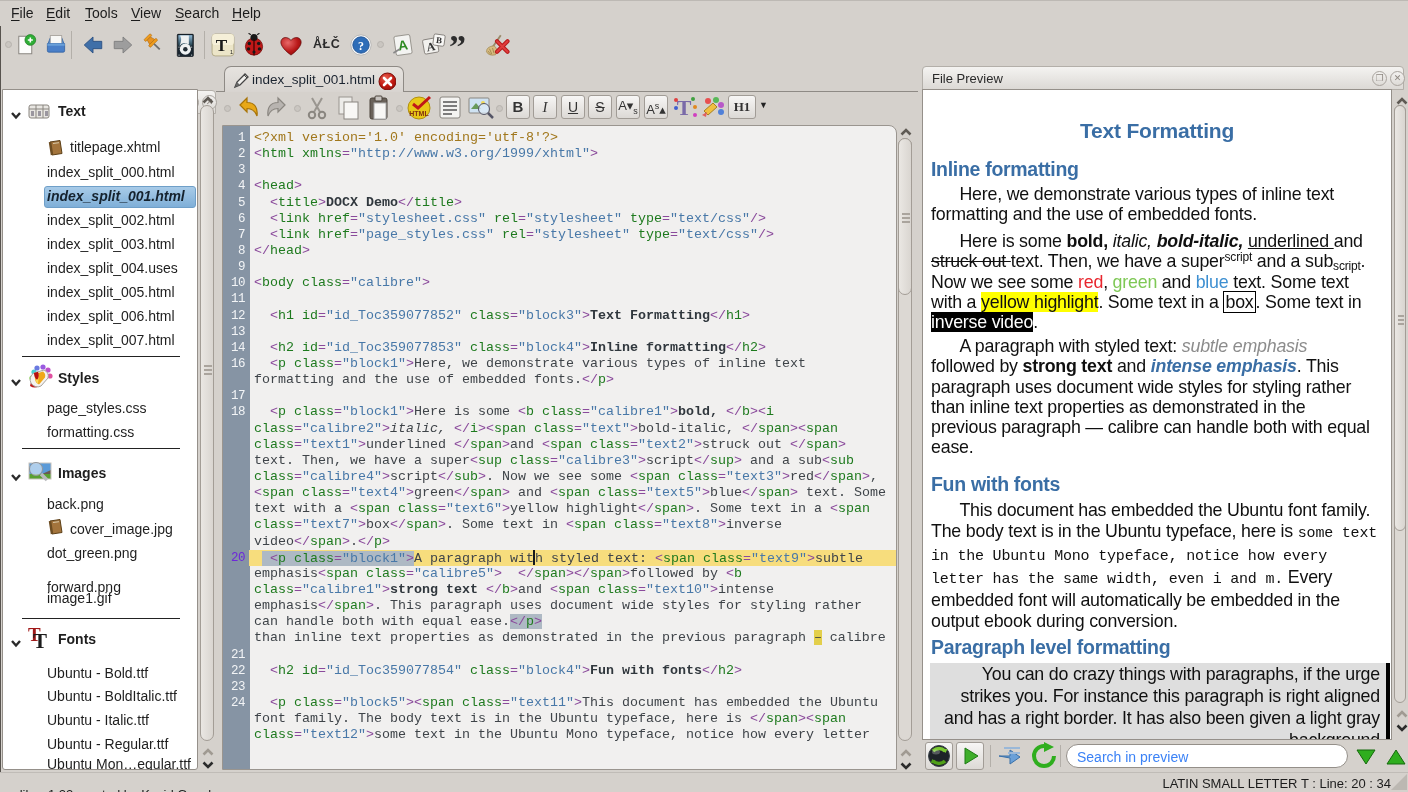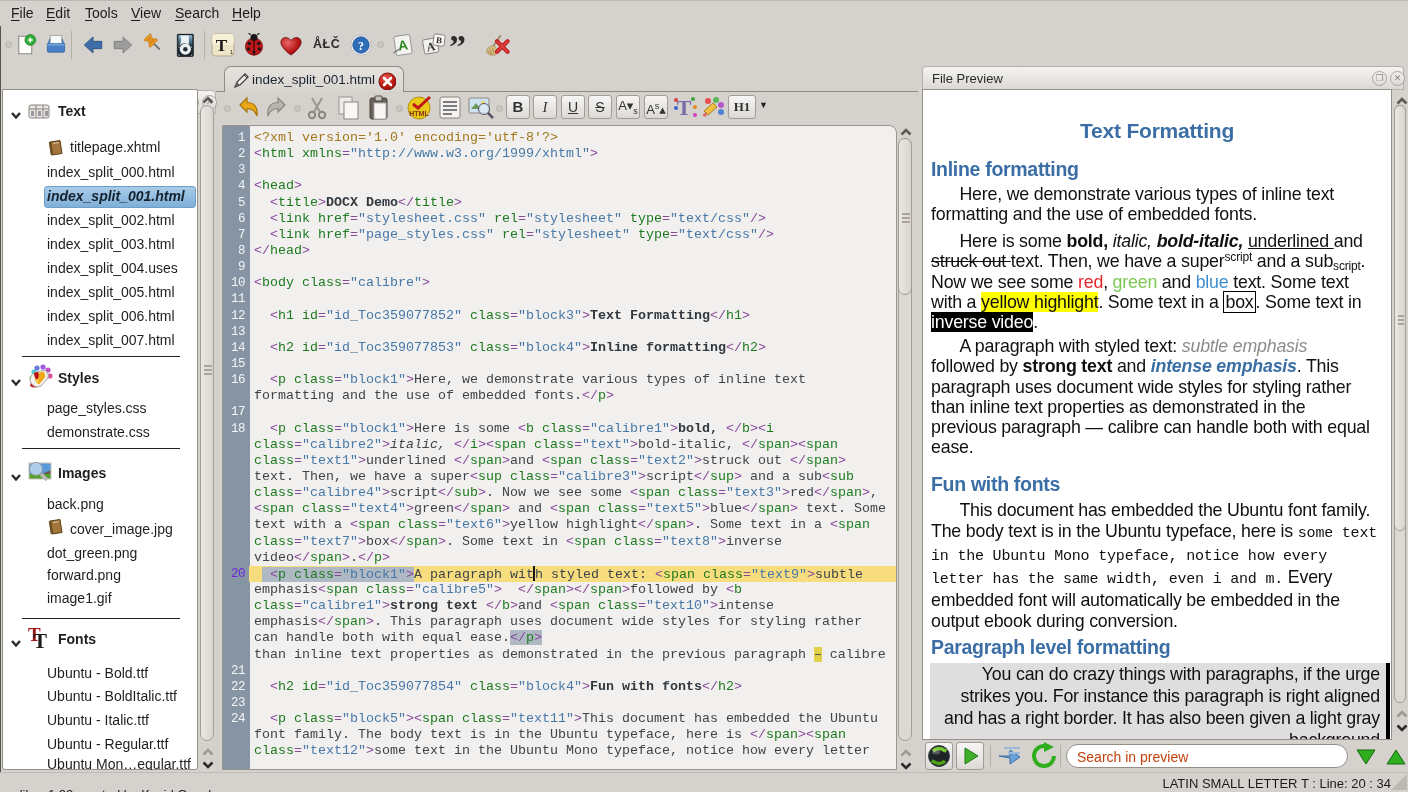--- a/index.html
+++ b/index.html
@@ -289,21 +289,21 @@
           <path d="M8 10 l8 -2.5 q3 2 2 6 l-6 7 q-5 -1 -4 -10.5 z" fill="#f0a818"></path>
           <path d="M9 11 l3 -1 l-1 10 q-3 -2 -2 -9 z" fill="#f8d858"></path>
           <path d="M7 9 l4 -1.2 q2 5 -1 8 q-3 -2 -3 -6.8 z" fill="#b81010"></path>
         </svg></span>
       <span class="sectlbl sect">Styles</span>
     </div>
   <div class="trow" style="top:310px">
       <span class="itemlbl">page_styles.css</span>
     </div>
   <div class="trow" style="top:334px">
-      <span class="itemlbl">demonstrate.css</span>
+      <span class="itemlbl">formatting.css</span>
     </div>
   <div class="divline" style="top:359px"></div>
   <div class="trow" style="top:375px">
       <span class="chev"><svg width="12" height="9">
           <path d="M2 2 L6 6.5 L10 2" stroke="#2b2b2b" stroke-width="2.4" fill="none"></path>
         </svg></span>
       <span class="ticon" style="top:-3px;left:26px"><svg width="27" height="26">
           <rect x="1" y="2" width="22" height="16" fill="#5a9ad8"></rect>
           <rect x="1" y="13" width="22" height="5" fill="#58a030"></rect>
           <path d="M14 13 l9 -4 v4 z" fill="#6a5a50"></path>
@@ -320,21 +320,21 @@
       <span class="ticon" style="left:45px;top:-2px"><svg width="18" height="18">
           <path d="M3 3 L13 1.5 L15 14.5 L5 16 Z" fill="#a3743c" stroke="#5d4018"></path>
           <path d="M3 3 L5 16" stroke="#6d4d22" stroke-width="2.5"></path>
           <path d="M6 4.5 L12 3.7" stroke="#d9c9a8" stroke-width="1"></path>
         </svg></span>
       <span class="itemlbl" style="left:68px">cover_image.jpg</span>
     </div>
   <div class="trow" style="top:455px">
       <span class="itemlbl">dot_green.png</span>
     </div>
-  <div class="trow" style="top:477px">
+  <div class="trow" style="top:489px">
       <span class="itemlbl">forward.png</span>
     </div>
   <div class="trow" style="top:500px">
       <span class="itemlbl">image1.gif</span>
     </div>
   <div class="divline" style="top:529px"></div>
   <div class="trow" style="top:541px">
       <span class="chev"><svg width="12" height="9">
           <path d="M2 2 L6 6.5 L10 2" stroke="#2b2b2b" stroke-width="2.4" fill="none"></path>
         </svg></span>
@@ -488,21 +488,20 @@
 <div class="crow"><span class="ln">5</span><span class="cc"><span class="x">  </span><span class="d">&lt;</span><span class="t">title</span><span class="d">&gt;</span><span class="x b">DOCX Demo</span><span class="d">&lt;/</span><span class="t">title</span><span class="d">&gt;</span></span></div>
 <div class="crow"><span class="ln">6</span><span class="cc"><span class="x">  </span><span class="d">&lt;</span><span class="t">link</span><span class="x"> </span><span class="t">href</span><span class="d">=</span><span class="s">"stylesheet.css"</span><span class="x"> </span><span class="t">rel</span><span class="d">=</span><span class="s">"stylesheet"</span><span class="x"> </span><span class="t">type</span><span class="d">=</span><span class="s">"text/css"</span><span class="d">/&gt;</span></span></div>
 <div class="crow"><span class="ln">7</span><span class="cc"><span class="x">  </span><span class="d">&lt;</span><span class="t">link</span><span class="x"> </span><span class="t">href</span><span class="d">=</span><span class="s">"page_styles.css"</span><span class="x"> </span><span class="t">rel</span><span class="d">=</span><span class="s">"stylesheet"</span><span class="x"> </span><span class="t">type</span><span class="d">=</span><span class="s">"text/css"</span><span class="d">/&gt;</span></span></div>
 <div class="crow"><span class="ln">8</span><span class="cc"><span class="d">&lt;/</span><span class="t">head</span><span class="d">&gt;</span></span></div>
 <div class="crow"><span class="ln">9</span><span class="cc"></span></div>
 <div class="crow"><span class="ln">10</span><span class="cc"><span class="d">&lt;</span><span class="t">body</span><span class="x"> </span><span class="t">class</span><span class="d">=</span><span class="s">"calibre"</span><span class="d">&gt;</span></span></div>
 <div class="crow"><span class="ln">11</span><span class="cc"></span></div>
 <div class="crow"><span class="ln">12</span><span class="cc"><span class="x">  </span><span class="d">&lt;</span><span class="t">h1</span><span class="x"> </span><span class="t">id</span><span class="d">=</span><span class="s">"id_Toc359077852"</span><span class="x"> </span><span class="t">class</span><span class="d">=</span><span class="s">"block3"</span><span class="d">&gt;</span><span class="x b">Text Formatting</span><span class="d">&lt;/</span><span class="t">h1</span><span class="d">&gt;</span></span></div>
 <div class="crow"><span class="ln">13</span><span class="cc"></span></div>
 <div class="crow"><span class="ln">14</span><span class="cc"><span class="x">  </span><span class="d">&lt;</span><span class="t">h2</span><span class="x"> </span><span class="t">id</span><span class="d">=</span><span class="s">"id_Toc359077853"</span><span class="x"> </span><span class="t">class</span><span class="d">=</span><span class="s">"block4"</span><span class="d">&gt;</span><span class="x b">Inline formatting</span><span class="d">&lt;/</span><span class="t">h2</span><span class="d">&gt;</span></span></div>
-<div class="crow"><span class="ln">15</span><span class="cc"></span></div>
 <div class="crow"><span class="ln">16</span><span class="cc"><span class="x">  </span><span class="d">&lt;</span><span class="t">p</span><span class="x"> </span><span class="t">class</span><span class="d">=</span><span class="s">"block1"</span><span class="d">&gt;</span><span class="x">Here, we demonstrate various types of inline text</span></span></div>
 <div class="crow"><span class="ln"></span><span class="cc"><span class="x">formatting and the use of embedded fonts.</span><span class="d">&lt;/</span><span class="t">p</span><span class="d">&gt;</span></span></div>
 <div class="crow"><span class="ln">17</span><span class="cc"></span></div>
 <div class="crow"><span class="ln">18</span><span class="cc"><span class="x">  </span><span class="d">&lt;</span><span class="t">p</span><span class="x"> </span><span class="t">class</span><span class="d">=</span><span class="s">"block1"</span><span class="d">&gt;</span><span class="x">Here is some </span><span class="d">&lt;</span><span class="t">b</span><span class="x"> </span><span class="t">class</span><span class="d">=</span><span class="s">"calibre1"</span><span class="d">&gt;</span><span class="x b">bold, </span><span class="d">&lt;/</span><span class="t">b</span><span class="d">&gt;</span><span class="d">&lt;</span><span class="t">i</span></span></div>
 <div class="crow"><span class="ln"></span><span class="cc"><span class="t">class</span><span class="d">=</span><span class="s">"calibre2"</span><span class="d">&gt;</span><span class="x i">italic, </span><span class="d">&lt;/</span><span class="t">i</span><span class="d">&gt;</span><span class="d">&lt;</span><span class="t">span</span><span class="x"> </span><span class="t">class</span><span class="d">=</span><span class="s">"text"</span><span class="d">&gt;</span><span class="x">bold-italic, </span><span class="d">&lt;/</span><span class="t">span</span><span class="d">&gt;</span><span class="d">&lt;</span><span class="t">span</span></span></div>
 <div class="crow"><span class="ln"></span><span class="cc"><span class="t">class</span><span class="d">=</span><span class="s">"text1"</span><span class="d">&gt;</span><span class="x">underlined </span><span class="d">&lt;/</span><span class="t">span</span><span class="d">&gt;</span><span class="x">and </span><span class="d">&lt;</span><span class="t">span</span><span class="x"> </span><span class="t">class</span><span class="d">=</span><span class="s">"text2"</span><span class="d">&gt;</span><span class="x">struck out </span><span class="d">&lt;/</span><span class="t">span</span><span class="d">&gt;</span></span></div>
 <div class="crow"><span class="ln"></span><span class="cc"><span class="x">text. Then, we have a super</span><span class="d">&lt;</span><span class="t">sup</span><span class="x"> </span><span class="t">class</span><span class="d">=</span><span class="s">"calibre3"</span><span class="d">&gt;</span><span class="x">script</span><span class="d">&lt;/</span><span class="t">sup</span><span class="d">&gt;</span><span class="x"> and a sub</span><span class="d">&lt;</span><span class="t">sub</span></span></div>
 <div class="crow"><span class="ln"></span><span class="cc"><span class="t">class</span><span class="d">=</span><span class="s">"calibre4"</span><span class="d">&gt;</span><span class="x">script</span><span class="d">&lt;/</span><span class="t">sub</span><span class="d">&gt;</span><span class="x">. Now we see some </span><span class="d">&lt;</span><span class="t">span</span><span class="x"> </span><span class="t">class</span><span class="d">=</span><span class="s">"text3"</span><span class="d">&gt;</span><span class="x">red</span><span class="d">&lt;/</span><span class="t">span</span><span class="d">&gt;</span><span class="x">,</span></span></div>
 <div class="crow"><span class="ln"></span><span class="cc"><span class="d">&lt;</span><span class="t">span</span><span class="x"> </span><span class="t">class</span><span class="d">=</span><span class="s">"text4"</span><span class="d">&gt;</span><span class="x">green</span><span class="d">&lt;/</span><span class="t">span</span><span class="d">&gt;</span><span class="x"> and </span><span class="d">&lt;</span><span class="t">span</span><span class="x"> </span><span class="t">class</span><span class="d">=</span><span class="s">"text5"</span><span class="d">&gt;</span><span class="x">blue</span><span class="d">&lt;/</span><span class="t">span</span><span class="d">&gt;</span><span class="x"> text. Some</span></span></div>
 <div class="crow"><span class="ln"></span><span class="cc"><span class="x">text with a </span><span class="d">&lt;</span><span class="t">span</span><span class="x"> </span><span class="t">class</span><span class="d">=</span><span class="s">"text6"</span><span class="d">&gt;</span><span class="x">yellow highlight</span><span class="d">&lt;/</span><span class="t">span</span><span class="d">&gt;</span><span class="x">. Some text in a </span><span class="d">&lt;</span><span class="t">span</span></span></div>
@@ -595,21 +594,21 @@
   <svg width="28" height="26" style="position:absolute;left:74px;top:4px">
       <path d="M3 18 L14 18 L14 12 L24 19 L14 26 L14 20 Z" fill="#6aa0d8" stroke="#3a70a8" transform="translate(0,-6)"></path>
       <path d="M8 4 L24 4 M12 9 L24 9" stroke="#9ab8d8" stroke-width="2"></path>
     </svg>
   <svg width="28" height="28" style="position:absolute;left:108px;top:2px">
       <path d="M14 4 a10 10 0 1 0 10 10" stroke="#2fae1e" stroke-width="4" fill="none"></path>
       <path d="M14 0 l10 5 l-10 5 z" fill="#2fae1e"></path>
     </svg>
   <div style="position:absolute;left:138px;top:5px;width:1px;height:22px;background:#b3afa9"></div>
   <div style="position:absolute;left:144px;top:4px;width:282px;height:24px;background:#fff;border:1px solid #948f89;border-radius:12px">
-      <span style="position:absolute;left:10px;top:4px;font-size:14px;color:#c2410c">Search in preview</span>
+      <span style="position:absolute;left:10px;top:4px;font-size:14px;color:#3b82f6">Search in preview</span>
     </div>
   <svg width="24" height="22" style="position:absolute;left:432px;top:6px">
       <path d="M3 4 L21 4 L12 18 Z" fill="#2fae1e" stroke="#15680c"></path>
     </svg>
   <svg width="24" height="22" style="position:absolute;left:462px;top:6px">
       <path d="M3 18 L21 18 L12 4 Z" fill="#2fae1e" stroke="#15680c"></path>
     </svg>
 </div>
 
 <div id="statusbar">

